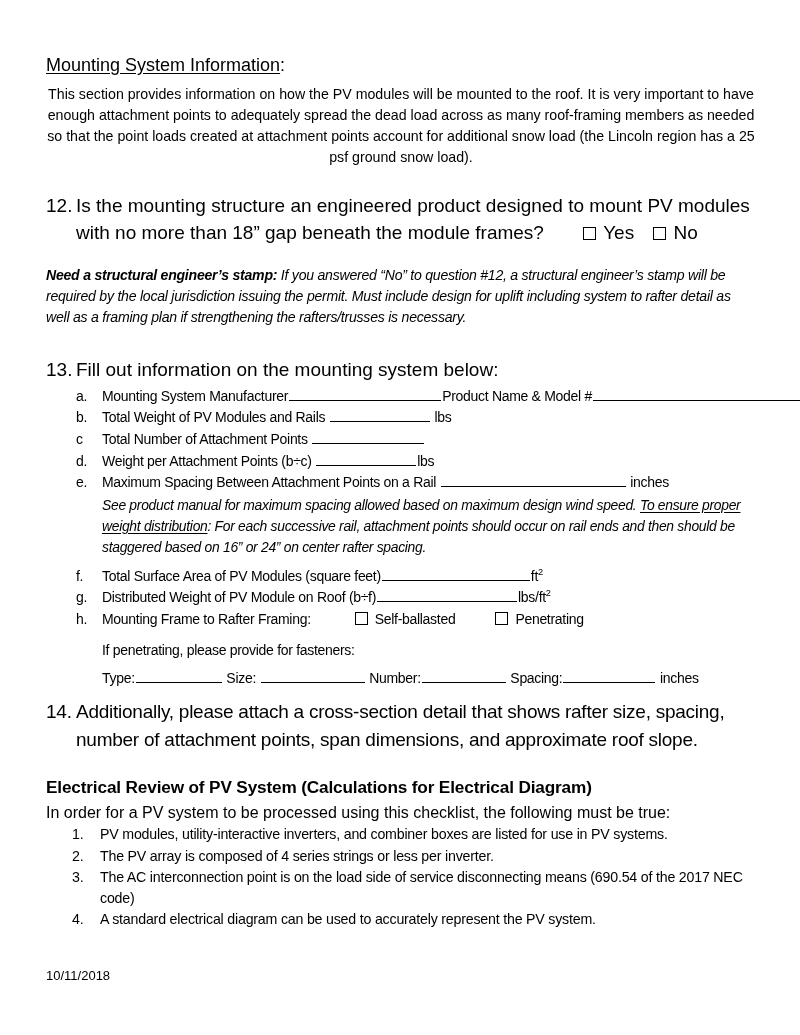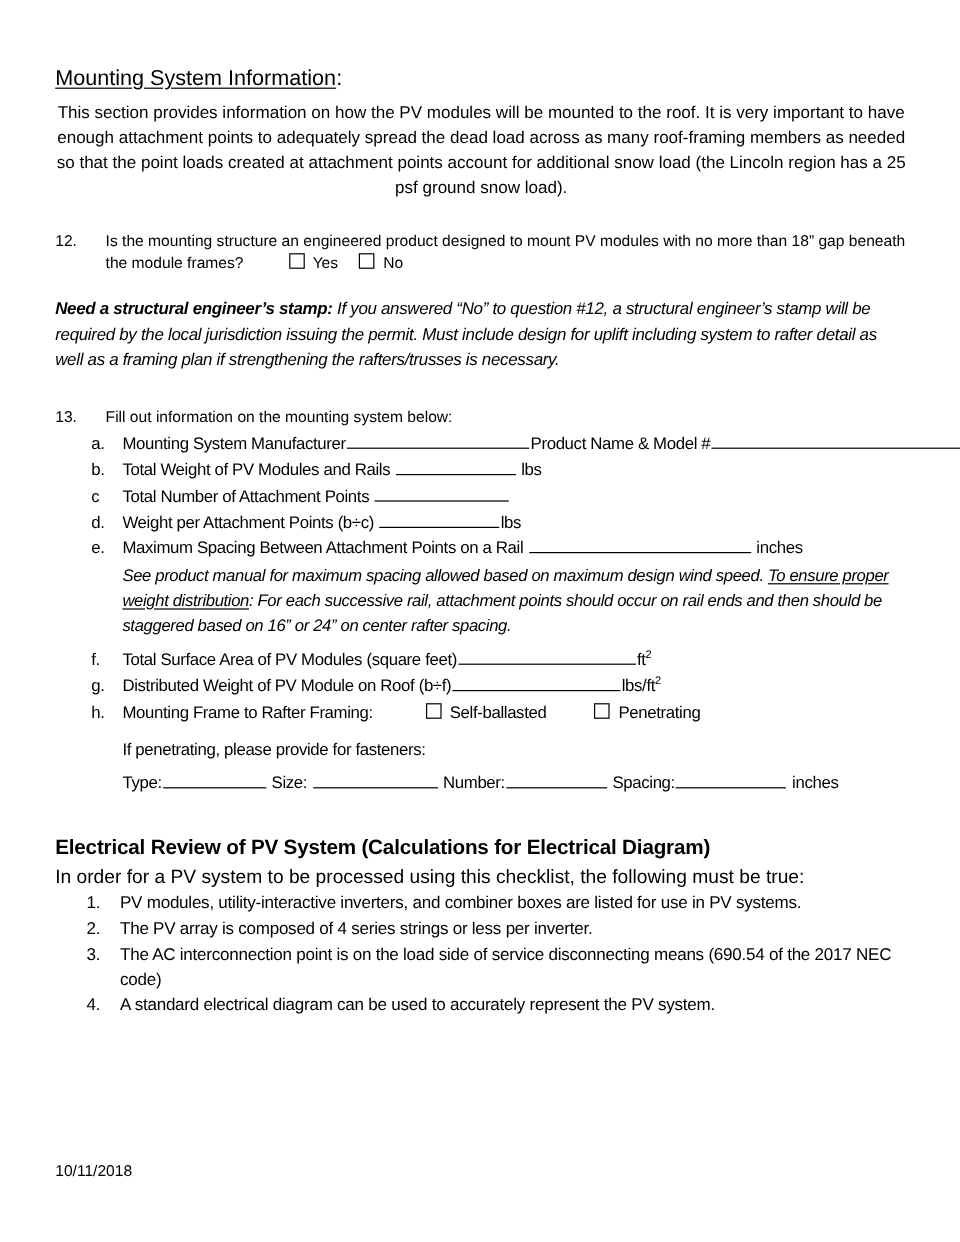--- a/index.html
+++ b/index.html
@@ -50,23 +50,22 @@
   .body-para {
     font-size: 14.2px;
     line-height: 1.47;
     margin: 0;
     text-align: center;
   }
 
   
   .qrow {
     display: flex;
-    font-size: 13px;
+    font-size: 19px;
     line-height: 1.45;
-    gap: 12px;
   }
   .qnum {
     flex: 0 0 auto;
     width: 30px;
   }
   .qbody {
     flex: 1 1 auto;
   }
 
   .stamp-note {
@@ -283,20 +282,24 @@
 
       <div class="sub-item">
         <div class="sub-letter"></div>
         <div class="sub-text"><span>Type:</span><span class="blank w-type"></span>&nbsp;<span>Size:</span>&nbsp;<span class="blank w-size"></span>&nbsp;<span>Number:</span><span class="blank w-number"></span>&nbsp;<span>Spacing:</span><span class="blank w-fspace"></span>&nbsp;<span>inches</span></div>
       </div>
 
     </div>
 
     <div style="height:8px;"></div>
 
+    <div class="qrow" style="letter-spacing:-0.25px;">
+      <div class="qnum">14.</div>
+      <div class="qbody">Additionally, please attach a cross-section detail that shows rafter size, spacing, number of attachment points, span dimensions, and approximate roof slope.</div>
+    </div>
 
     <div class="gap-lg"></div>
 
     <div class="elec-heading">Electrical Review of PV System (Calculations for Electrical Diagram)</div>
     <div class="elec-intro">In order for a PV system to be processed using this checklist, the following must be true:</div>
 
     <div class="elec-list">
       <div class="elec-item">
         <div class="elec-num">1.</div>
         <div class="elec-text">PV modules, utility-interactive inverters, and combiner boxes are listed for use in PV systems.</div>

